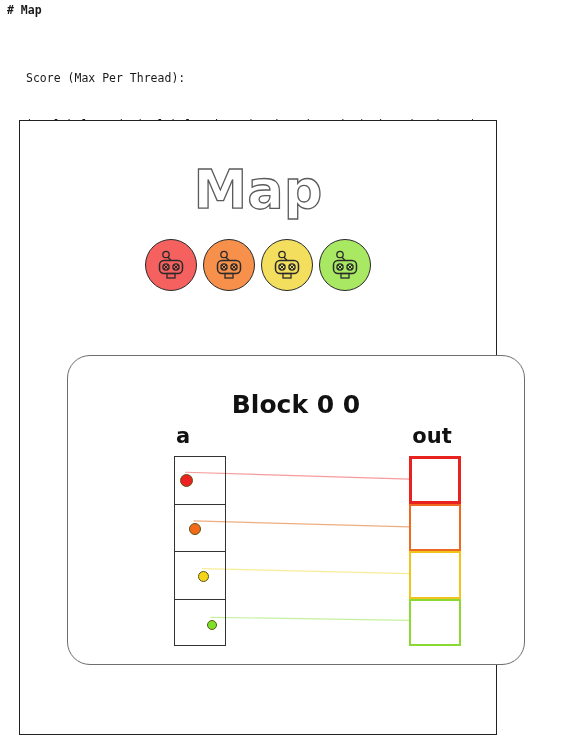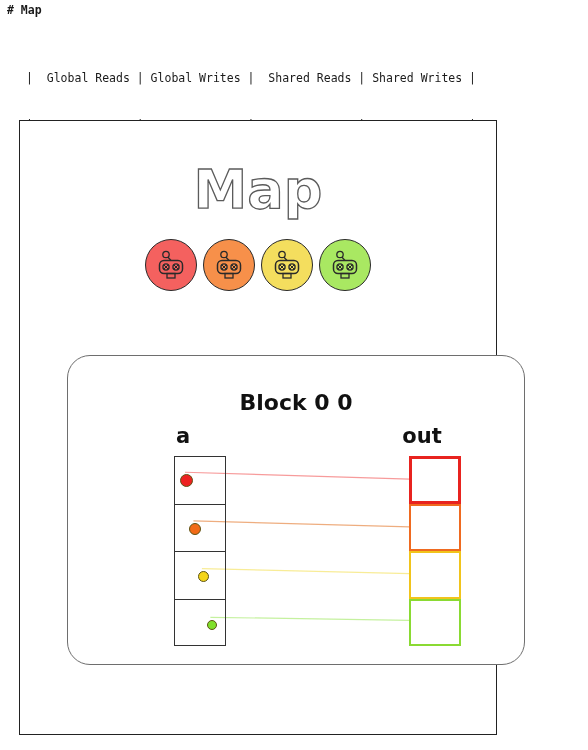--- a/index.html
+++ b/index.html
@@ -110,42 +110,42 @@
     box-sizing: border-box;
   }
   .block-title {
     position: absolute;
     left: 0;
     top: 34px;
     width: 100%;
     text-align: center;
     font-family: "DejaVu Sans", sans-serif;
     font-weight: bold;
-    font-size: 22px;
+    font-size: 25px;
     color: #111111;
   }
 
   
   .arrays {
     position: absolute;
     left: 0;
     top: 0;
     width: 100%;
     height: 100%;
   }
   .arr-label {
     position: absolute;
     font-family: "DejaVu Sans", sans-serif;
     font-weight: bold;
     font-size: 21px;
     color: #111111;
     text-align: center;
   }
   .arr-label.a    { left: 89px;  top: 68px; width: 52px; }
-  .arr-label.out  { left: 324px; top: 68px; width: 60px; }
+  .arr-label.out  { left: 334px; top: 68px; width: 60px; }
 
   .grid-a {
     position: absolute;
     left: 106px;
     top: 100px;
     width: 52px;
     height: 190px;
     box-sizing: border-box;
   }
   .cell-a {
@@ -187,20 +187,21 @@
     height: 100%;
     pointer-events: none;
   }
 </style>
 </head>
 <body>
 
 <div class="console">
   <div class="console-heading"># Map</div>
   <div class="score-block">
+    <span class="score-row">Score (Max Per Thread):</span>
     <span class="score-row">|  Global Reads | Global Writes |  Shared Reads | Shared Writes |</span>
     <span class="score-row">|             1 |             1 |             0 |             0 |</span>
   </div>
 </div>
 
 <div class="canvas-frame">
 
   <div class="map-title">Map</div>
 
   <div class="robot-row">

